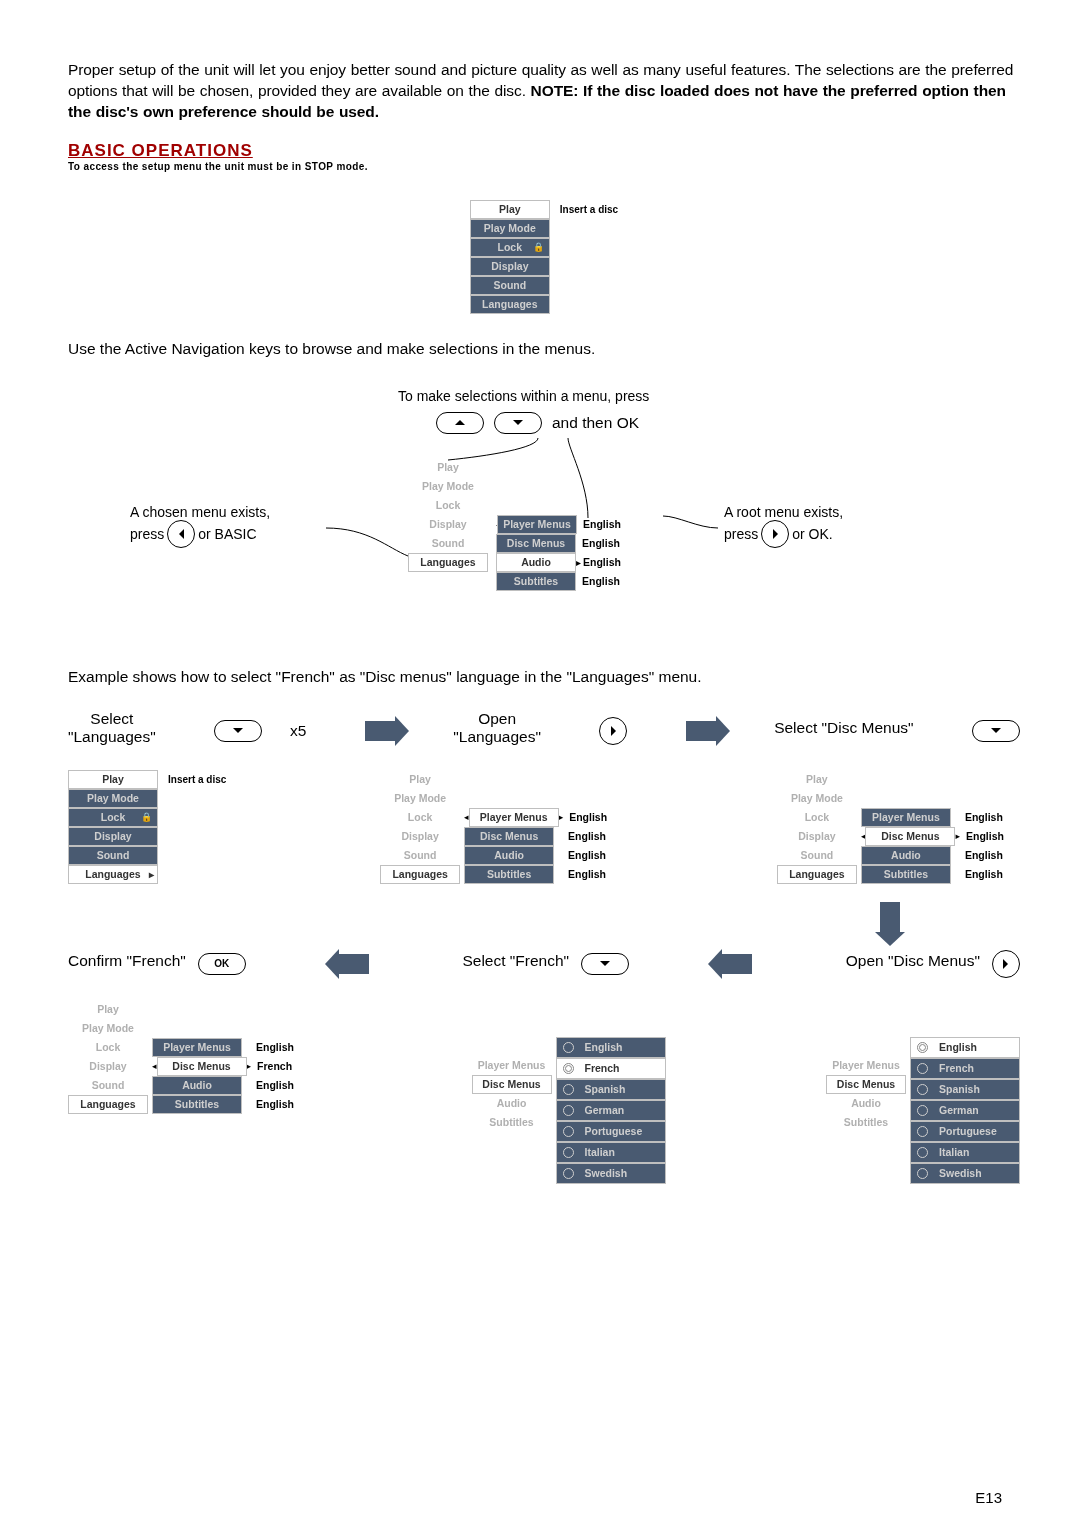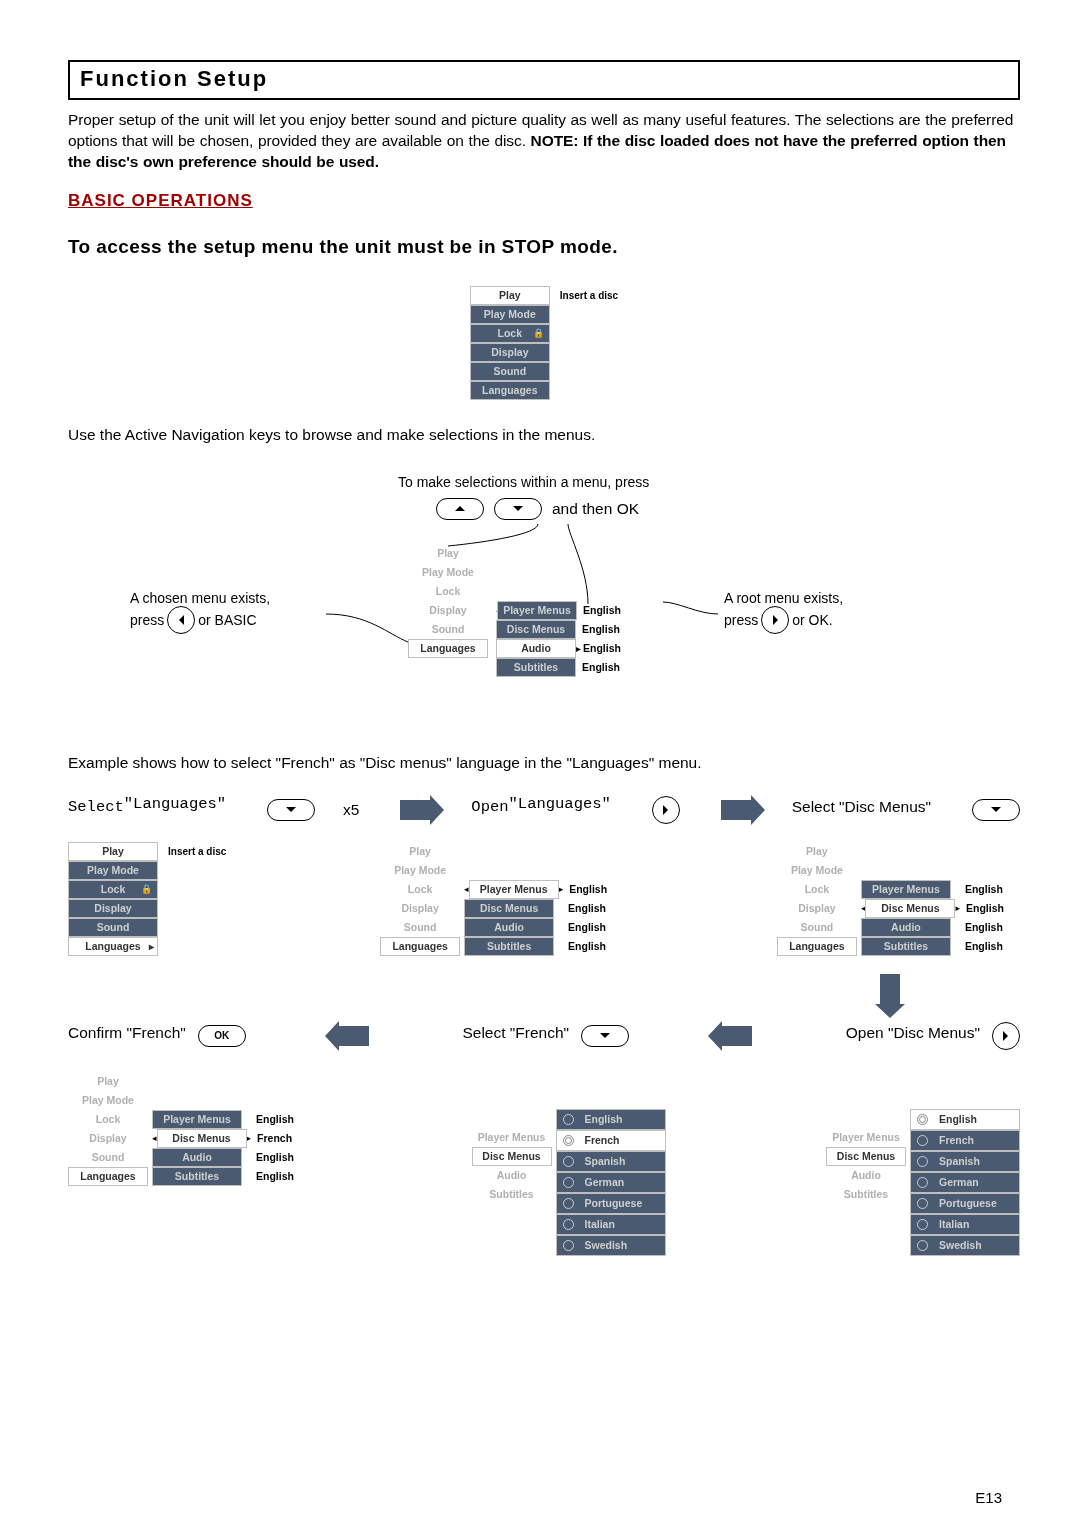--- a/index.html
+++ b/index.html
@@ -3,21 +3,21 @@
 <meta charset="utf-8">
 <style>
   * { box-sizing: border-box; margin: 0; padding: 0; }
   body { font-family: Arial, Helvetica, sans-serif; background: #fff; color: #000; width: 1080px; margin: 0 auto; }
   .page { padding: 60px 60px 40px 68px; position: relative; min-height: 1528px; }
   .title-bar { border: 2px solid #000; padding: 4px 10px 6px 10px; margin-bottom: 10px; }
   .title-bar .title { font-size: 22px; font-weight: bold; letter-spacing: 2px; }
   .intro { font-size: 15.5px; line-height: 1.35; letter-spacing: -0.1px; word-spacing: 0.5px; }
   .intro .bold { font-weight: bold; }
   .section-h { color: #A00000; font-weight: bold; font-size: 17px; text-decoration: underline; letter-spacing: 1px; margin-top: 18px; }
-  .subline { font-weight: bold; font-size: 19px; letter-spacing: 0.4px; margin-top: 25px; }
+  .subline { font-weight: bold; font-size: 10px; letter-spacing: 0.4px; }
   .note-text { font-size: 15.5px; margin-top: 14px; }
   
   .menu { display: inline-flex; flex-direction: column; vertical-align: top; }
   .menu .row { display: flex; align-items: center; }
   .menu .tab { border: 1px solid #bfbfbf; background: #495a71; color: #cfcfcf; font-weight: bold; font-size: 10.5px; min-width: 80px; height: 19px; display: flex; align-items: center; justify-content: center; position: relative; }
   .menu .tab.white { background: #fff; color: #333; }
   .menu .tab .arrow-s { position: absolute; font-size: 10px; }
   .menu .tab .arrow-s.right { right: 3px; }
   .menu .val { font-size: 10.5px; font-weight: bold; min-width: 54px; margin-left: 6px; color: #000; }
   .insert { font-weight: bold; font-size: 10px; margin-left: 10px; }
@@ -39,36 +39,33 @@
   .tri.lf { border-top: 5px solid transparent; border-bottom: 5px solid transparent; border-right: 5px solid #000; }
   .tri.rt { border-top: 5px solid transparent; border-bottom: 5px solid transparent; border-left: 5px solid #000; }
   
   .langlist .tab { min-width: 110px; justify-content: flex-start; padding-left: 28px; height: 21px; }
   .langlist .radio { position: absolute; left: 6px; width: 11px; height: 11px; border: 1.5px solid #cfcfcf; border-radius: 50%; background: #495a71; }
   .langlist .selected .radio { border: 3px double #e0e0e0; background: #fff; }
   .diag-center-text { font-size: 14px; position: absolute; }
   .pg-num { position: absolute; right: 78px; bottom: 22px; font-size: 15px; }
   
   .flow-row { display: flex; align-items: center; justify-content: space-between; gap: 18px; }
-  .flow-col { display: flex; flex-direction: row; align-items: center; font-family: Liberation Mono, monospace; }
+  .flow-col { display: flex; flex-direction: column; align-items: center; }
   .step-label { font-size: 15.5px; margin-bottom: 6px; }
   .col-tab { min-width: 90px !important; }
   .sub-tab { min-width: 90px !important; }
   .dim .tab { color: #b5b5b5;}
   .diagram-wrap { position: relative; }
   .centered-block { display:flex; justify-content:center; margin-top:20px;}
 </style>
 </head>
 <body>
 
 <div class="page">
 
-  <div class="title-bar">
-    <div class="title">Function  Setup</div>
-  </div>
 
   <p class="intro">
     <span>Proper setup of the unit will let you enjoy better sound and picture quality as well as many useful features.   The selections are the preferred options that will be chosen, provided they are available on the disc.  </span>
     <span class="bold">NOTE: If the disc loaded does not have the preferred option then the disc's own preference should be used.</span>
   </p>
 
   <div class="section-h">BASIC OPERATIONS</div>
   <div class="subline">To  access  the  setup  menu  the  unit  must  be  in  STOP  mode.</div>
 
   <div class="centered-block" style="margin-top:28px;">

